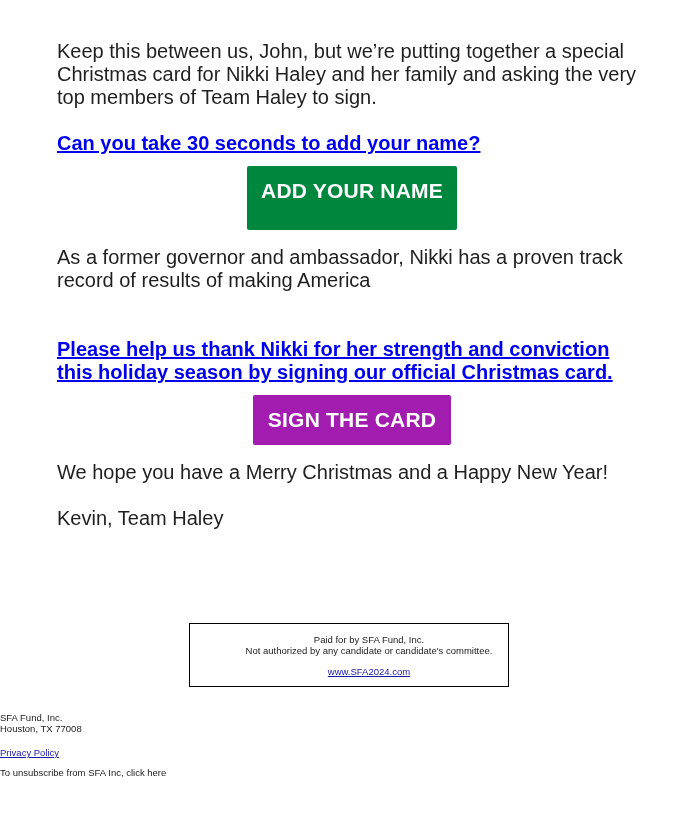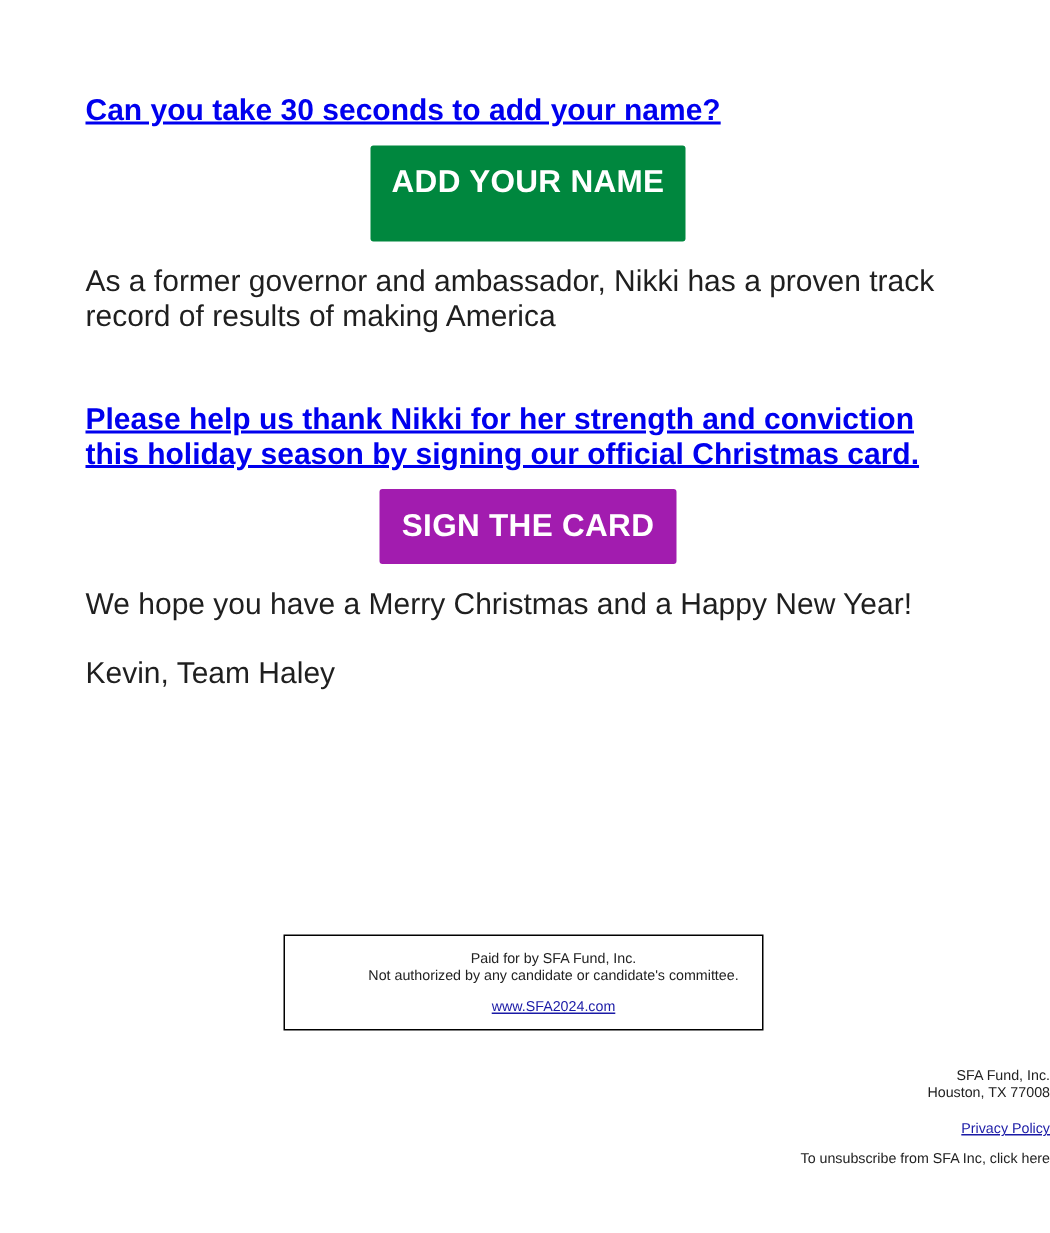--- a/index.html
+++ b/index.html
@@ -78,30 +78,31 @@
     }
     .disclaimer-box a, .footer a {
       color: #1a1aa6;
       text-decoration: underline;
     }
     .footer {
       position: absolute;
       left: 0;
       top: 713px;
       width: 700px;
-      text-align: right;
+      text-align: left;
       font-size: 9.5px;
       line-height: 10.5px;
       color: #222222;
     }
   </style>
 </head>
 <body>
 
 <div class="content">
+  <p class="para">Keep this between us, John, but we’re putting together a special Christmas card for Nikki Haley and her family and asking the very top members of Team Haley to sign.</p>
 
   <div style="height:23px"></div>
 
   <p class="link-para">
     <a href="#">Can you take 30 seconds to add your name?</a>
   </p>
 
   <div style="height:11px"></div>
 
   <div class="btn-wrap">

